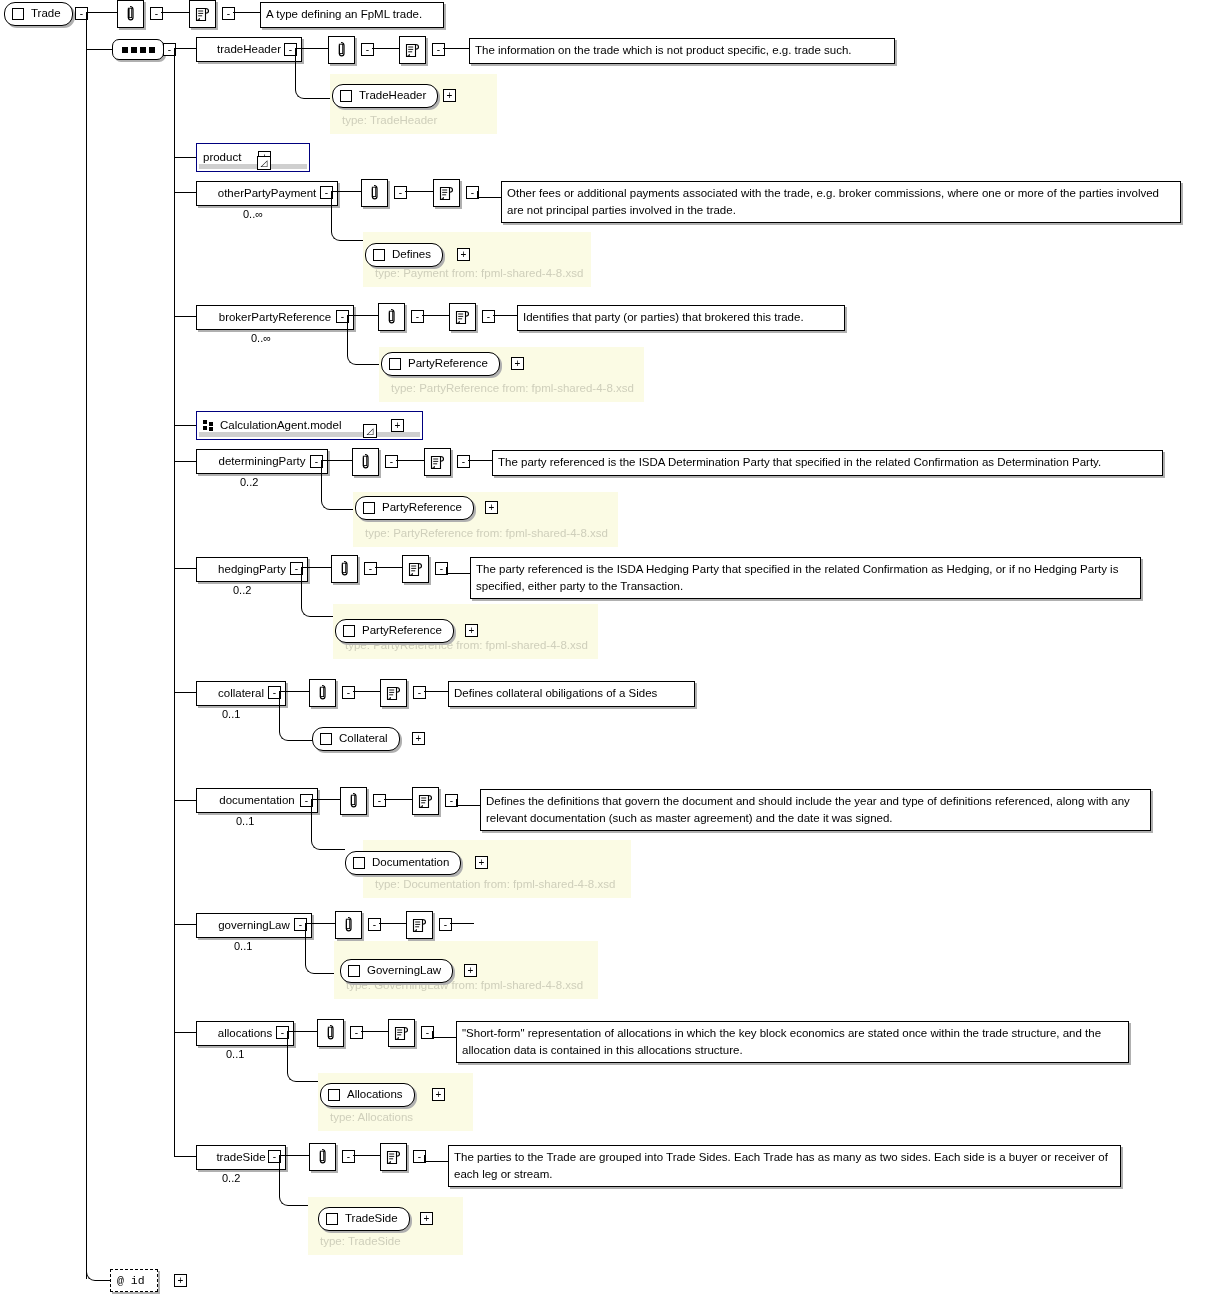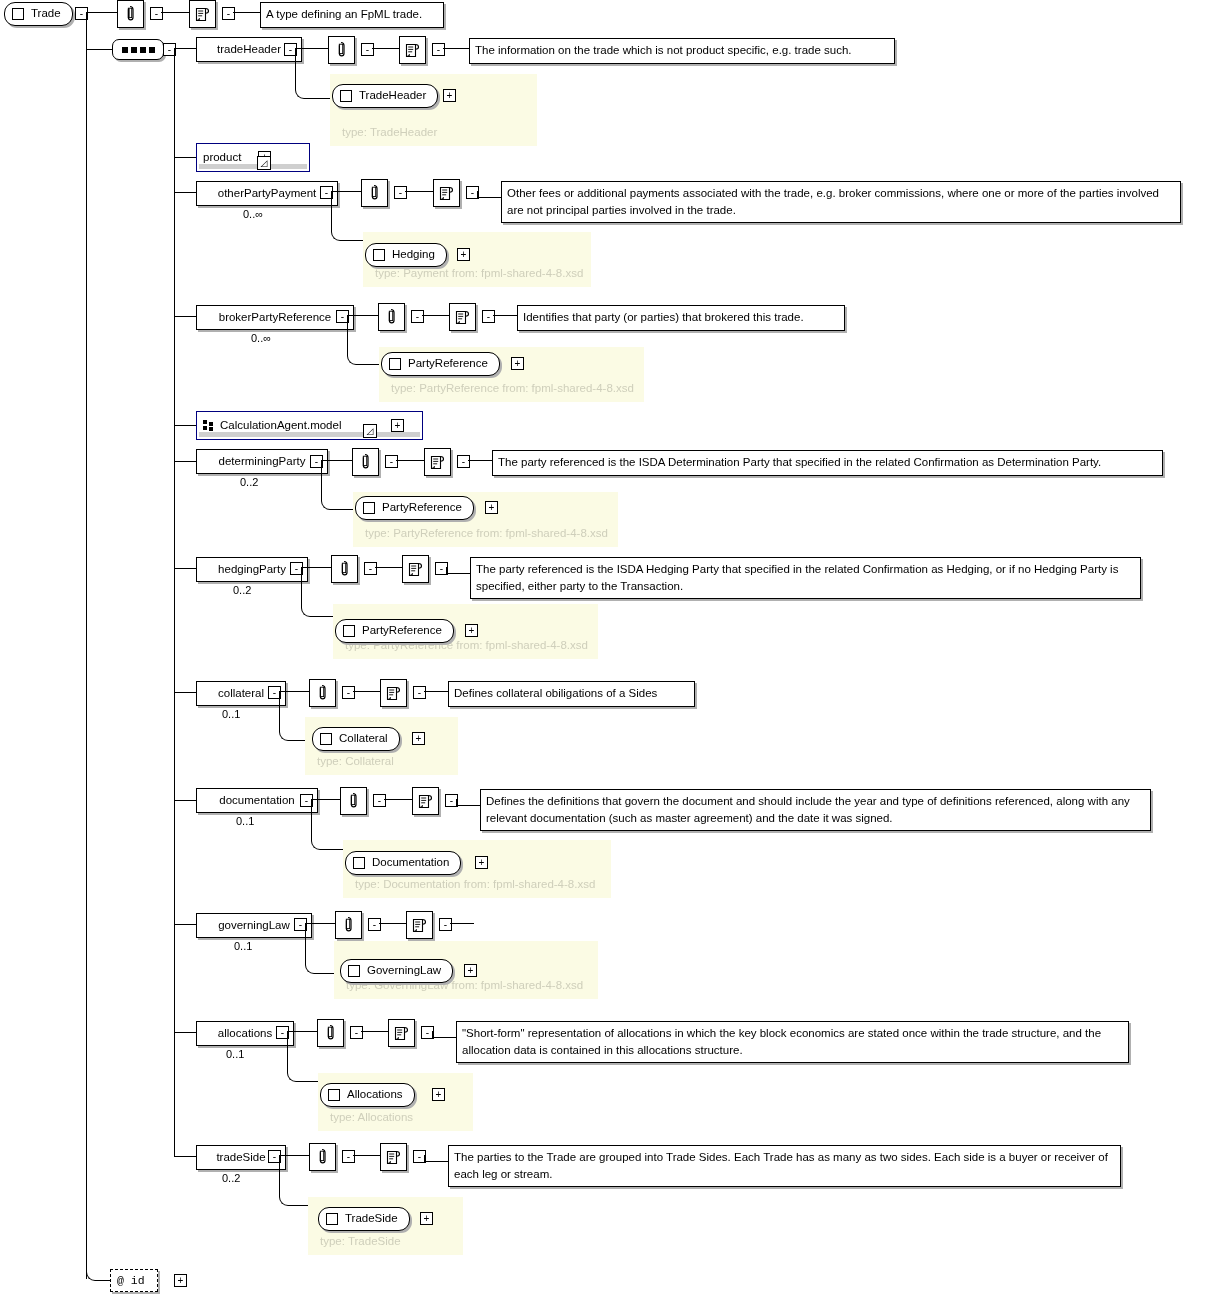--- a/index.html
+++ b/index.html
@@ -168,21 +168,21 @@
         <path d="M10.5 2.5 q3 0 3 2.6 q0 2.2 -3 2.2" fill="none" stroke="#000" stroke-width="1.1"></path>
         <path d="M3.2 5 h5M3.2 7.4 h5M3.2 9.8 h4" stroke="#000" stroke-width="0.9"></path>
         <path d="M1.5 14.5 q3 0 3 -2.2" fill="none" stroke="#000" stroke-width="1.1"></path>
       </svg>
   </div>
   <div class="tog" style="left:432px;top:43px;">-</div>
   <div class="hline" style="left:443px;top:48px;width:26px;"></div>
   <div class="docbox" style="left:469px;top:38px;width:414px;">The information on the trade which is not product specific, e.g. trade such.</div>
 
   <div class="elbow" style="left:295px;top:48px;width:36px;height:50px;"></div>
-  <div class="panel" style="left:330px;top:74px;width:167px;height:72px;padding-left:40px;">
+  <div class="panel" style="left:330px;top:74px;width:167px;height:60px;">
     <div class="ptype">type: TradeHeader</div>
   </div>
   <div class="typebox" style="left:332px;top:84px;">
     <span class="sq"></span>
     <span>TradeHeader</span>
   </div>
   <div class="tog" style="left:443px;top:89px;">+</div>
 
   <div class="hline" style="left:174px;top:157px;width:22px;"></div>
   <div class="refbox" style="left:196px;top:143px;width:100px;">
@@ -219,21 +219,21 @@
   <div class="hline" style="left:477px;top:197px;width:24px;"></div>
   <div class="vline" style="left:477px;top:191px;height:7px;"></div>
   <div class="docbox" style="left:501px;top:181px;width:668px;">Other fees or additional payments associated with the trade, e.g. broker commissions, where one or more of the parties involved are not principal parties involved in the trade.</div>
 
   <div class="elbow" style="left:331px;top:191px;width:33px;height:49px;"></div>
   <div class="panel" style="left:363px;top:232px;width:228px;height:55px;">
     <div class="ptype">type: Payment from: fpml-shared-4-8.xsd</div>
   </div>
   <div class="typebox" style="left:365px;top:243px;">
     <span class="sq"></span>
-    <span>Hedging</span>
+    <span>Defines</span>
   </div>
   <div class="tog" style="left:457px;top:248px;">+</div>
 
   <div class="hline" style="left:174px;top:316px;width:22px;"></div>
   <div class="elembox" style="left:196px;top:305px;width:140px;">
     <span>brokerPartyReference</span>
   </div>
   <div class="occ" style="left:251px;top:332px;">0..∞</div>
   <div class="tog" style="left:336px;top:310px;">-</div>
   <div class="hline" style="left:347px;top:315px;width:31px;"></div>
@@ -377,23 +377,20 @@
         <path d="M10.5 2.5 q3 0 3 2.6 q0 2.2 -3 2.2" fill="none" stroke="#000" stroke-width="1.1"></path>
         <path d="M3.2 5 h5M3.2 7.4 h5M3.2 9.8 h4" stroke="#000" stroke-width="0.9"></path>
         <path d="M1.5 14.5 q3 0 3 -2.2" fill="none" stroke="#000" stroke-width="1.1"></path>
       </svg>
   </div>
   <div class="tog" style="left:413px;top:686px;">-</div>
   <div class="hline" style="left:424px;top:691px;width:24px;"></div>
   <div class="docbox" style="left:448px;top:681px;width:235px;">Defines collateral obiligations of a Sides</div>
 
   <div class="elbow" style="left:279px;top:691px;width:33px;height:49px;"></div>
-  <div class="panel" style="left:305px;top:717px;width:153px;height:58px;">
-    <div class="ptype">type: Collateral</div>
-  </div>
   <div class="typebox" style="left:312px;top:727px;">
     <span class="sq"></span>
     <span>Collateral</span>
   </div>
   <div class="tog" style="left:412px;top:732px;">+</div>
 
   <div class="hline" style="left:174px;top:800px;width:22px;"></div>
   <div class="elembox" style="left:196px;top:788px;width:104px;">
     <span>documentation</span>
   </div>
@@ -415,21 +412,21 @@
         <path d="M3.2 5 h5M3.2 7.4 h5M3.2 9.8 h4" stroke="#000" stroke-width="0.9"></path>
         <path d="M1.5 14.5 q3 0 3 -2.2" fill="none" stroke="#000" stroke-width="1.1"></path>
       </svg>
   </div>
   <div class="tog" style="left:445px;top:794px;">-</div>
   <div class="hline" style="left:456px;top:805px;width:24px;"></div>
   <div class="vline" style="left:456px;top:799px;height:7px;"></div>
   <div class="docbox" style="left:480px;top:789px;width:659px;">Defines the definitions that govern the document and should include the year and type of definitions referenced, along with any relevant documentation (such as master agreement) and the date it was signed.</div>
 
   <div class="elbow" style="left:311px;top:799px;width:33px;height:50px;"></div>
-  <div class="panel" style="left:343px;top:840px;width:268px;height:58px;">
+  <div class="panel" style="left:363px;top:840px;width:268px;height:58px;">
     <div class="ptype">type: Documentation from: fpml-shared-4-8.xsd</div>
   </div>
   <div class="typebox" style="left:345px;top:851px;">
     <span class="sq"></span>
     <span>Documentation</span>
   </div>
   <div class="tog" style="left:475px;top:856px;">+</div>
 
   <div class="hline" style="left:174px;top:924px;width:22px;"></div>
   <div class="elembox" style="left:196px;top:913px;width:98px;">

